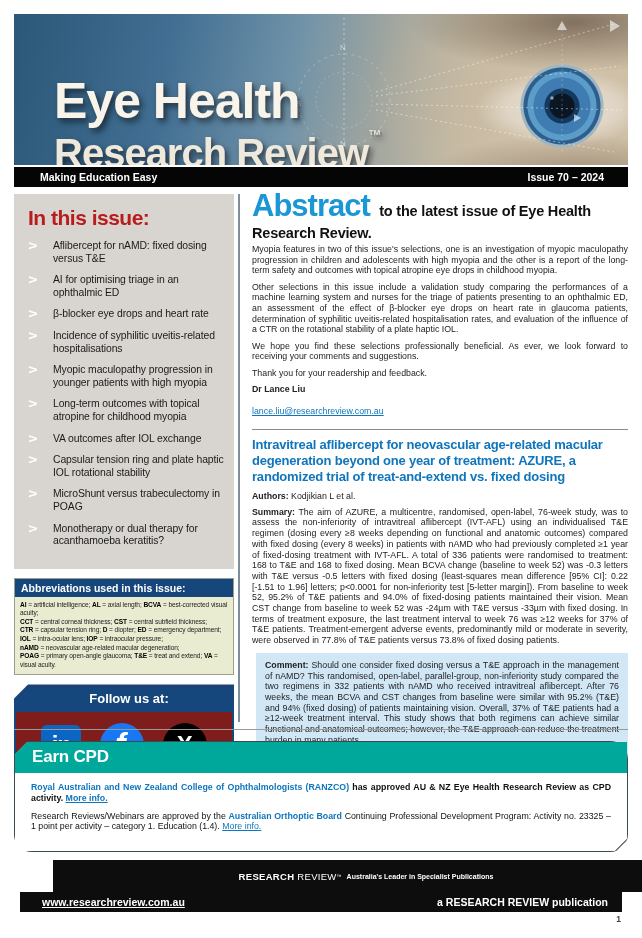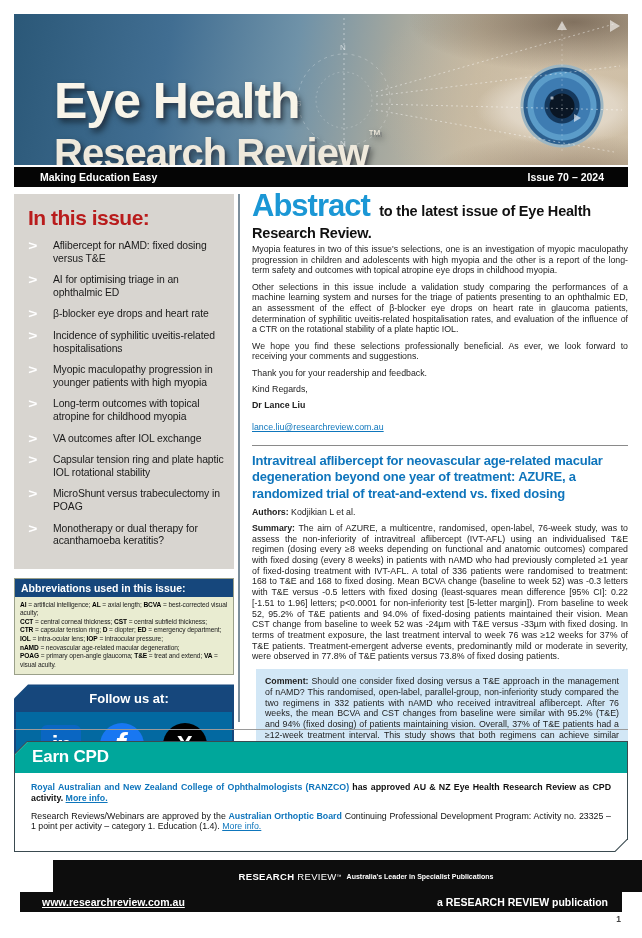--- a/index.html
+++ b/index.html
@@ -40,21 +40,21 @@
 
   .abbr-box{border:1px solid #9aa08a;}
   .abbr-head{background:#16477c;color:#fff;font-size:10.5px;font-weight:700;padding:3px 6px;}
   .abbr-body{background:#e9ecd1;padding:4px 5px 5px;color:#222;}
   .abbr-line{font-size:6.6px;line-height:8.6px;letter-spacing:-0.1px;}
   .abbr-line b{color:#000;}
 
   .follow-wrap{clip-path:polygon(14px 0,100% 0,100% calc(100% - 14px),calc(100% - 14px) 100%,0 100%,0 14px);
                background:#16477c;padding:2px;}
   .follow-inner{clip-path:polygon(13px 0,100% 0,100% calc(100% - 13px),calc(100% - 13px) 100%,0 100%,0 13px);
-                background:#0369a1;}
+                background:#7f1d1d;}
   .follow-head{background:#16477c;color:#fff;font-size:13px;font-weight:700;text-align:center;padding:5px 0 6px 10px;}
   .social-row{display:flex;justify-content:space-around;align-items:center;padding:11px 16px 13px;}
   .soc{display:inline-flex;align-items:center;justify-content:center;cursor:pointer;position:relative;}
   .soc-li{width:40px;height:40px;border-radius:6px;background:#0a66c2;color:#fff;font-weight:700;font-size:24px;letter-spacing:-1px;}
   .soc-li .reg{position:absolute;right:-7px;bottom:-2px;font-size:6px;color:#333;font-weight:400;letter-spacing:0;}
   .soc-fb{width:44px;height:44px;border-radius:50%;background:#1877f2;color:#fff;font-weight:700;font-size:31px;font-style:italic;padding-right:3px;box-sizing:border-box;}
   .soc-x{width:44px;height:44px;border-radius:50%;background:#000;color:#fff;font-weight:700;font-size:24px;}
 
   
   .vline{position:absolute;left:238px;top:194px;width:2px;height:528px;background:#7d8f9c;}
@@ -71,21 +71,21 @@
   .art-title{font-size:13px;line-height:16.2px;font-weight:700;color:#0f75bc;margin:2px 0 5px 0;letter-spacing:-0.2px;}
   .comment-box{background:#d2e7f6;padding:7px 9px 8px;margin:7px 0 7px 4px;}
   .comment-box .para{margin:0;}
   .reference{font-size:9.2px;font-weight:700;font-style:italic;color:#111;margin:2px 0 1px 0;}
   .abstract{font-size:8.8px;}
 
   
   .hline{position:absolute;left:14px;top:729px;width:614px;height:1px;background:#9a9a9a;}
   .cpd{position:absolute;left:14px;top:741px;width:614px;
        clip-path:polygon(13px 0,100% 0,100% calc(100% - 13px),calc(100% - 13px) 100%,0 100%,0 13px);
-       background:#3a4a50;padding:1px;box-sizing:border-box;}
+       background:#3a4a50;padding:1px;box-sizing:border-box;border-radius:18px;}
   .cpd-inner{clip-path:polygon(12.5px 0,100% 0,100% calc(100% - 12.5px),calc(100% - 12.5px) 100%,0 100%,0 12.5px);
              background:#fff;}
   .cpd-head{background:#00a79b;color:#fff;font-size:17px;font-weight:700;padding:5px 0 6px 17px;letter-spacing:-0.2px;}
   .cpd-body{padding:9px 16px 12px;}
   .cpd-line{font-size:8.8px;line-height:10.8px;text-align:justify;color:#111;margin:0 0 7px 0;}
   .cpd-line.bold{font-weight:700;}
   .txt-blue{color:#0f75bc;}
 
   
   .foot1{position:absolute;left:8px;top:860px;width:626px;height:32px;background:#0d0d0d;
@@ -247,21 +247,20 @@
 
         <p class="para">Myopia features in two of this issue's selections, one is an investigation of myopic maculopathy progression in children and adolescents with high myopia and the other is a report of the long-term safety and outcomes with topical atropine eye drops in childhood myopia.</p>
 
         <p class="para">Other selections in this issue include a validation study comparing the performances of a machine learning system and nurses for the triage of patients presenting to an ophthalmic ED, an assessment of the effect of β-blocker eye drops on heart rate in glaucoma patients, determination of syphilitic uveitis-related hospitalisation rates, and evaluation of the influence of a CTR on the rotational stability of a plate haptic IOL.</p>
 
         <p class="para">We hope you find these selections professionally beneficial. As ever, we look forward to receiving your comments and suggestions.</p>
 
         <p class="para">Thank you for your readership and feedback.</p>
       </div>
 
-    <p class="tight">Kind Regards,</p>
     <p class="sig tight">Dr Lance Liu</p>
     <a href="#" class="lnk email">lance.liu@researchreview.com.au</a>
 
     <hr class="rule">
 
     <div class="art-title">Intravitreal aflibercept for neovascular age-related macular degeneration beyond one year of treatment: AZURE, a randomized trial of treat-and-extend vs. fixed dosing</div>
 
     <p class="tight"><b>Authors:</b> <span>Kodjikian L et al.</span></p>
 
     <p><b>Summary:</b> <span>The aim of AZURE, a multicentre, randomised, open-label, 76-week study, was to assess the non-inferiority of intravitreal aflibercept (IVT-AFL) using an individualised T&amp;E regimen (dosing every ≥8 weeks depending on functional and anatomic outcomes) compared with fixed dosing (every 8 weeks) in patients with nAMD who had previously completed ≥1 year of fixed-dosing treatment with IVT-AFL. A total of 336 patients were randomised to treatment: 168 to T&amp;E and 168 to fixed dosing. Mean BCVA change (baseline to week 52) was -0.3 letters with T&amp;E versus -0.5 letters with fixed dosing (least-squares mean difference [95% CI]: 0.22 [-1.51 to 1.96] letters; p&lt;0.0001 for non-inferiority test [5-letter margin]). From baseline to week 52, 95.2% of T&amp;E patients and 94.0% of fixed-dosing patients maintained their vision. Mean CST change from baseline to week 52 was -24µm with T&amp;E versus -33µm with fixed dosing. In terms of treatment exposure, the last treatment interval to week 76 was ≥12 weeks for 37% of T&amp;E patients. Treatment-emergent adverse events, predominantly mild or moderate in severity, were observed in 77.8% of T&amp;E patients versus 73.8% of fixed dosing patients.</span></p>

